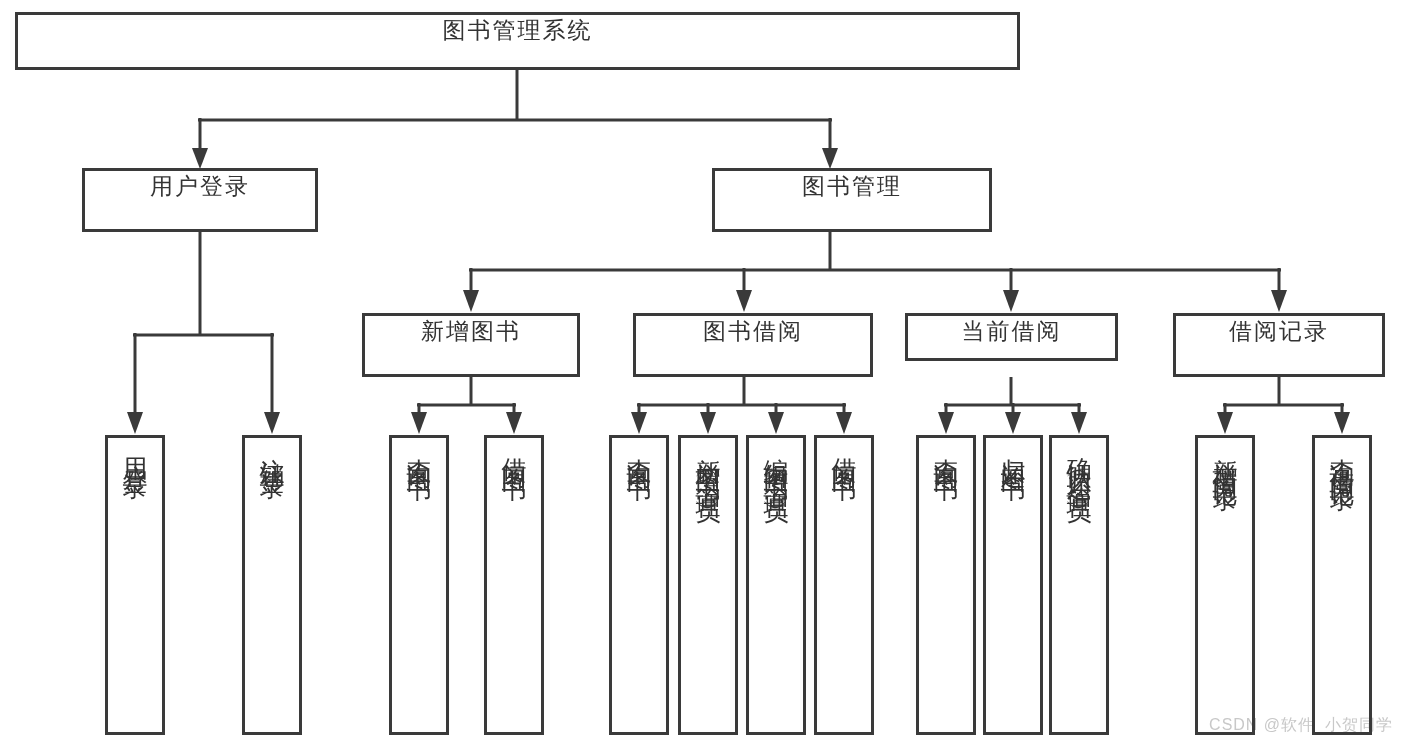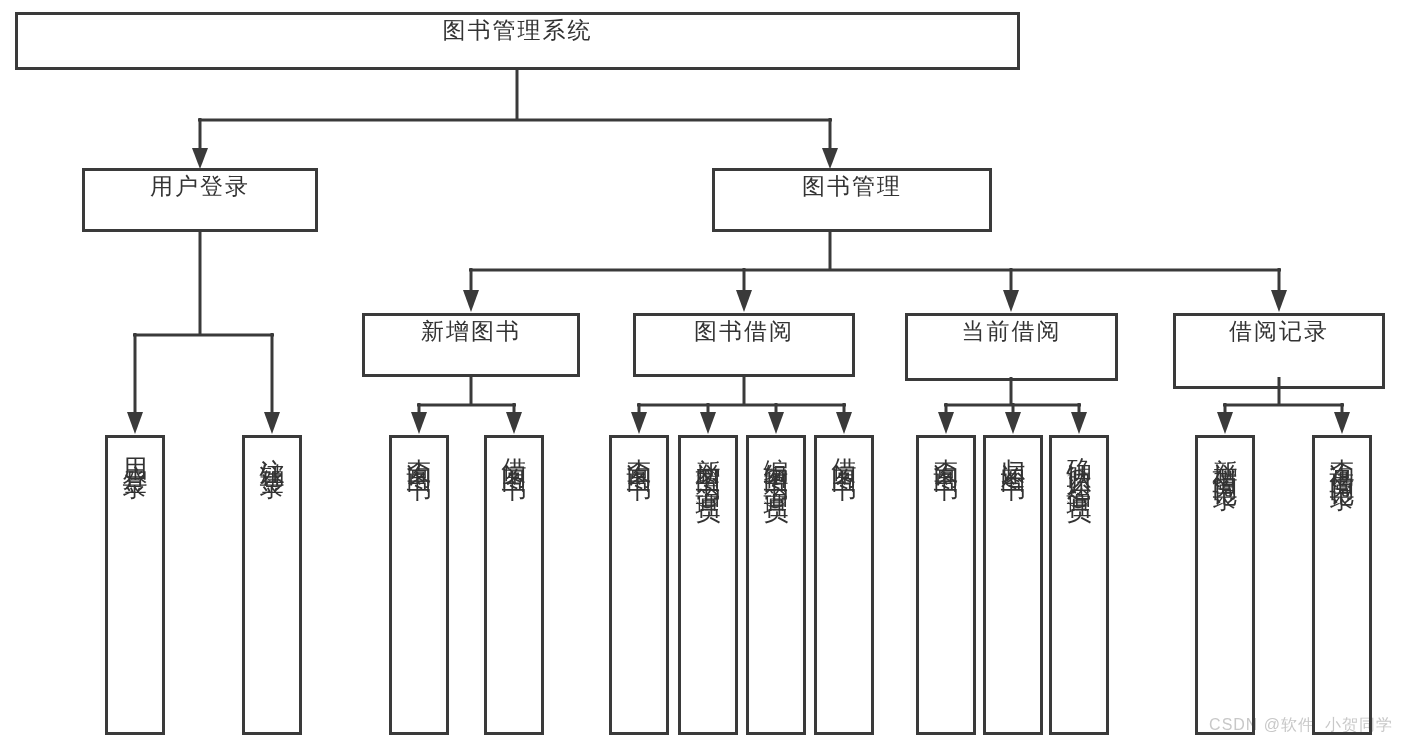--- a/index.html
+++ b/index.html
@@ -127,27 +127,27 @@
   <div class="node hnode" style="left:82px;top:168px;width:236px;height:64px;">
     <span>用户登录</span>
   </div>
   <div class="node hnode" style="left:712px;top:168px;width:280px;height:64px;">
     <span>图书管理</span>
   </div>
 
   <div class="node hnode" style="left:362px;top:313px;width:218px;height:64px;">
     <span>新增图书</span>
   </div>
-  <div class="node hnode" style="left:633px;top:313px;width:222px;height:64px;">
+  <div class="node hnode" style="left:633px;top:313px;width:240px;height:64px;">
     <span>图书借阅</span>
   </div>
-  <div class="node hnode" style="left:905px;top:313px;width:213px;height:68px;">
+  <div class="node hnode" style="left:905px;top:313px;width:213px;height:48px;">
     <span>当前借阅</span>
   </div>
-  <div class="node hnode" style="left:1173px;top:313px;width:212px;height:76px;">
+  <div class="node hnode" style="left:1173px;top:313px;width:212px;height:64px;">
     <span>借阅记录</span>
   </div>
 
   <div class="node leaf" style="left:105px;">
     <span class="vtext">用户登录</span>
   </div>
   <div class="node leaf" style="left:242px;">
     <span class="vtext">注销登录</span>
   </div>
 

